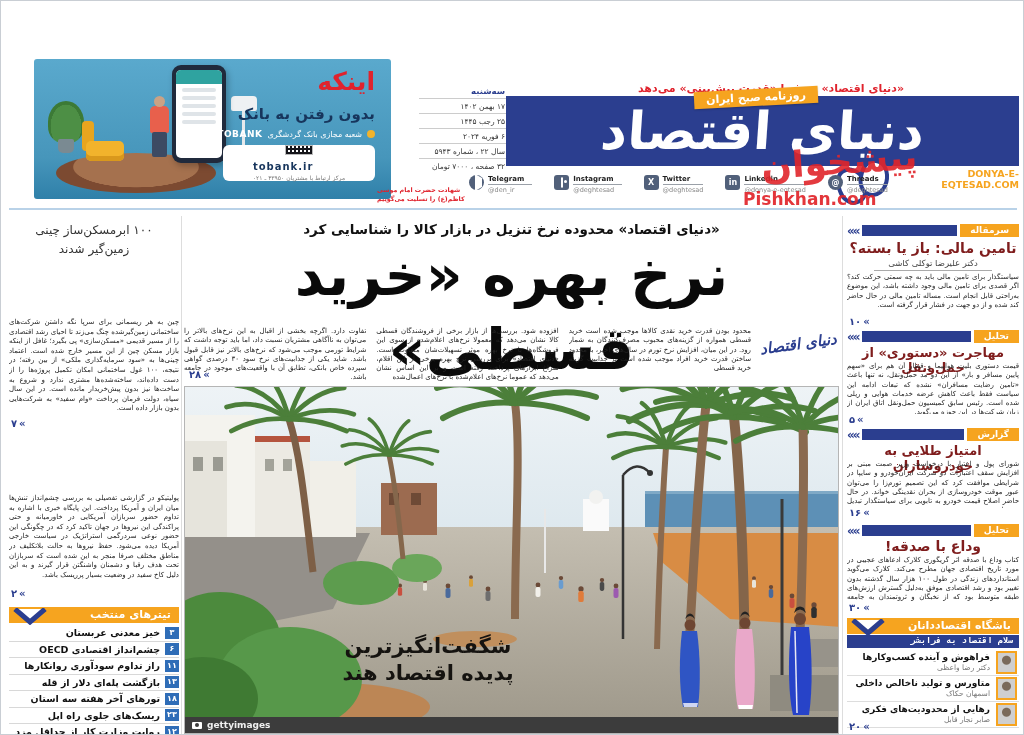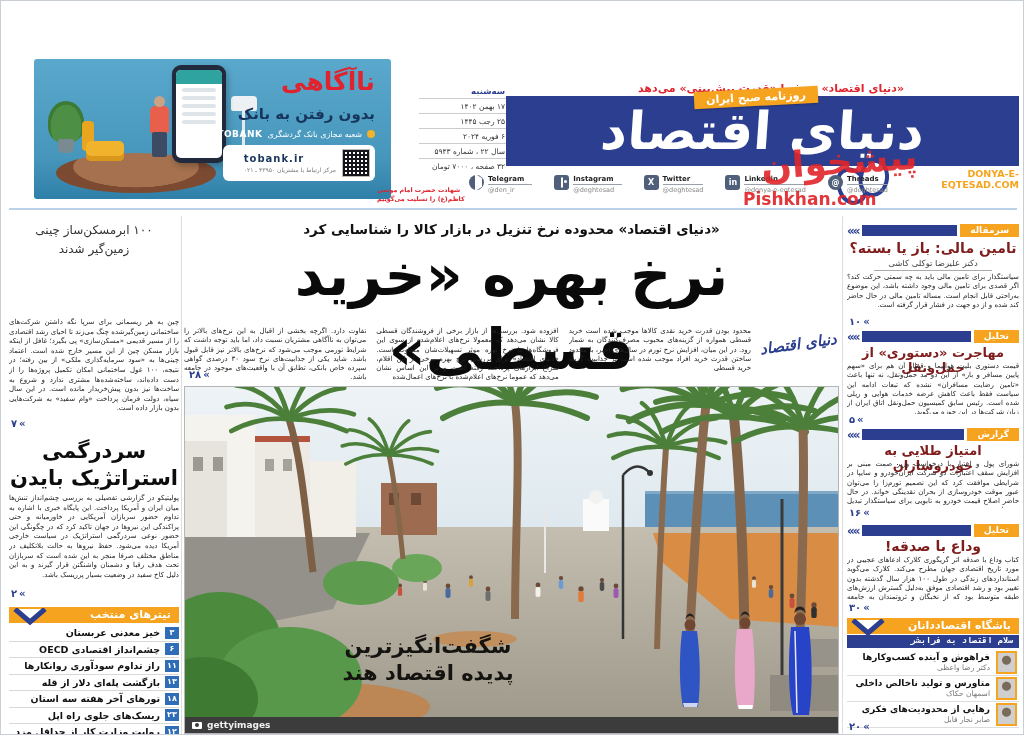--- a/index.html
+++ b/index.html
@@ -29,21 +29,21 @@
   .ad-phone-line{height:4px;background:#dfe4e8;margin:4px 6px 0 6px;border-radius:2px;}
   .ad-person-head{position:absolute;left:120px;bottom:92px;width:11px;height:11px;border-radius:50%;background:#caa285;}
   .ad-person-body{position:absolute;left:116px;bottom:66px;width:19px;height:27px;background:#e8604c;border-radius:5px 5px 2px 2px;}
   .ad-person-legs{position:absolute;left:118px;bottom:42px;width:15px;height:25px;background:#3c4a63;border-radius:2px;}
   .ad-brand{position:absolute;right:16px;top:8px;font-size:25px;font-weight:bold;color:#e0232d;}
   .ad-headline{position:absolute;right:16px;top:46px;font-size:15px;font-weight:bold;color:#17355c;}
   .ad-partner{position:absolute;right:16px;top:70px;font-size:8px;color:#fff;direction:rtl;display:flex;gap:5px;align-items:center;}
   .ad-partner .pb{font-weight:bold;font-size:9px;letter-spacing:.5px;}
   .ad-dot-icon{width:8px;height:8px;border-radius:50%;background:#f2b32c;display:inline-block;}
   .ad-pill{position:absolute;right:16px;top:86px;width:152px;height:36px;background:#fff;border-radius:6px;
-           display:flex;direction:rtl;align-items:center;gap:6px;padding:0 5px;box-sizing:border-box;}
+           display:flex;direction:rtl;align-items:center;gap:6px;padding:0 5px;box-sizing:border-box;flex-direction:column;}
   .ad-qr{width:26px;height:26px;border:1px solid #bbb;background:
          repeating-linear-gradient(0deg,#15151a 0 2px,transparent 2px 4px),
          repeating-linear-gradient(90deg,#15151a 0 2px,#fff 2px 4px);}
   .ad-url{font-size:10px;font-weight:bold;color:#17355c;letter-spacing:1px;}
   .ad-phone-no{font-size:6px;color:#777;margin-top:2px;}
 
   .dates{left:418px;top:82px;width:88px;}
   .daterow{direction:rtl;text-align:right;font-size:7.5px;color:#333;padding:2.5px 2px;border-top:1px solid #ccc;}
   .daterow:first-child{border-top:none;color:#2b3e8f;font-weight:bold;font-size:8.5px;}
 
@@ -160,21 +160,21 @@
         <div class="ad-phone-line"></div>
           <div class="ad-phone-line"></div>
           <div class="ad-phone-line"></div>
         <div class="ad-phone-line"></div>
           <div class="ad-phone-line"></div>
       </div>
     </div>
     <div class="ad-person-body"></div>
     <div class="ad-person-legs"></div>
     <div class="ad-person-head"></div>
-    <div class="ad-brand">ناآگاهی</div>
+    <div class="ad-brand">اینکه</div>
     <div class="ad-headline">بدون رفتن به بانک</div>
     <div class="ad-partner">
       <span class="ad-dot-icon"></span>
       <span>شعبه مجازی بانک گردشگری</span>
       <span class="pb">TOBANK</span>
     </div>
     <div class="ad-pill">
       <span class="ad-qr"></span>
       <span>
         <div class="ad-url ltr">tobank.ir</div>
@@ -249,22 +249,20 @@
 
   <div class="abs vsep" style="left:180px;"></div>
   <div class="abs vsep" style="left:841px;"></div>
 
   <div class="abs leftcol">
     <div class="kicker-sm pre" style="top:5px;">۱۰۰ ابرمسکن‌ساز چینی
 زمین‌گیر شدند</div>
     <div class="bodytxt just" style="top:102px;height:100px;">چین به هر ریسمانی برای سرپا نگه داشتن شرکت‌های ساختمانی زمین‌گیرشده چنگ می‌زند تا احیای رشد اقتصادی را از مسیر قدیمی «مسکن‌سازی» پی بگیرد؛ غافل از اینکه بازار مسکن چین از این مسیر خارج شده است. اعتماد چینی‌ها به «سود سرمایه‌گذاری ملکی» از بین رفته؛ در نتیجه، ۱۰۰ غول ساختمانی امکان تکمیل پروژه‌ها را از دست داده‌اند، ساخته‌شده‌ها مشتری ندارد و شروع به ساخت‌ها نیز بدون پیش‌خریدار مانده است. در این سال سیاه، دولت فرمان پرداخت «وام سفید» به شرکت‌هایی بدون بازار داده است.</div>
     <div class="pref" style="top:202px;">۷</div>
 
-    <div class="hl2 pre" style="top:222px;">سردرگمی
-استراتژیک بایدن</div>
     <div class="bodytxt just" style="top:278px;height:96px;">پولیتیکو در گزارشی تفصیلی به بررسی چشم‌انداز تنش‌ها میان ایران و آمریکا پرداخت. این پایگاه خبری با اشاره به تداوم حضور سربازان آمریکایی در خاورمیانه و حتی پراکندگی این نیروها در جهان تاکید کرد که در چگونگی این حضور نوعی سردرگمی استراتژیک در سیاست خارجی آمریکا دیده می‌شود. حفظ نیروها به حالت بلاتکلیف در مناطق مختلف صرفا منجر به این شده است که سربازان تحت هدف رقبا و دشمنان واشنگتن قرار گیرند و به این دلیل کاخ سفید در وضعیت بسیار پرریسک باشد.</div>
     <div class="pref" style="top:372px;">۲</div>
 
     <div class="yhead" style="top:391px;">تیترهای منتخب</div>
     <svg class="vchev" style="top:392px;" width="34" height="17" viewBox="0 0 34 17">
       <path d="M2 1 L17 14 L32 1" fill="#ffffff" stroke="#2b3e8f" stroke-width="5"></path>
     </svg>
     <div class="selitems" style="top:409px;">
       <div class="selitem">
           <span class="selnum">۳</span>

